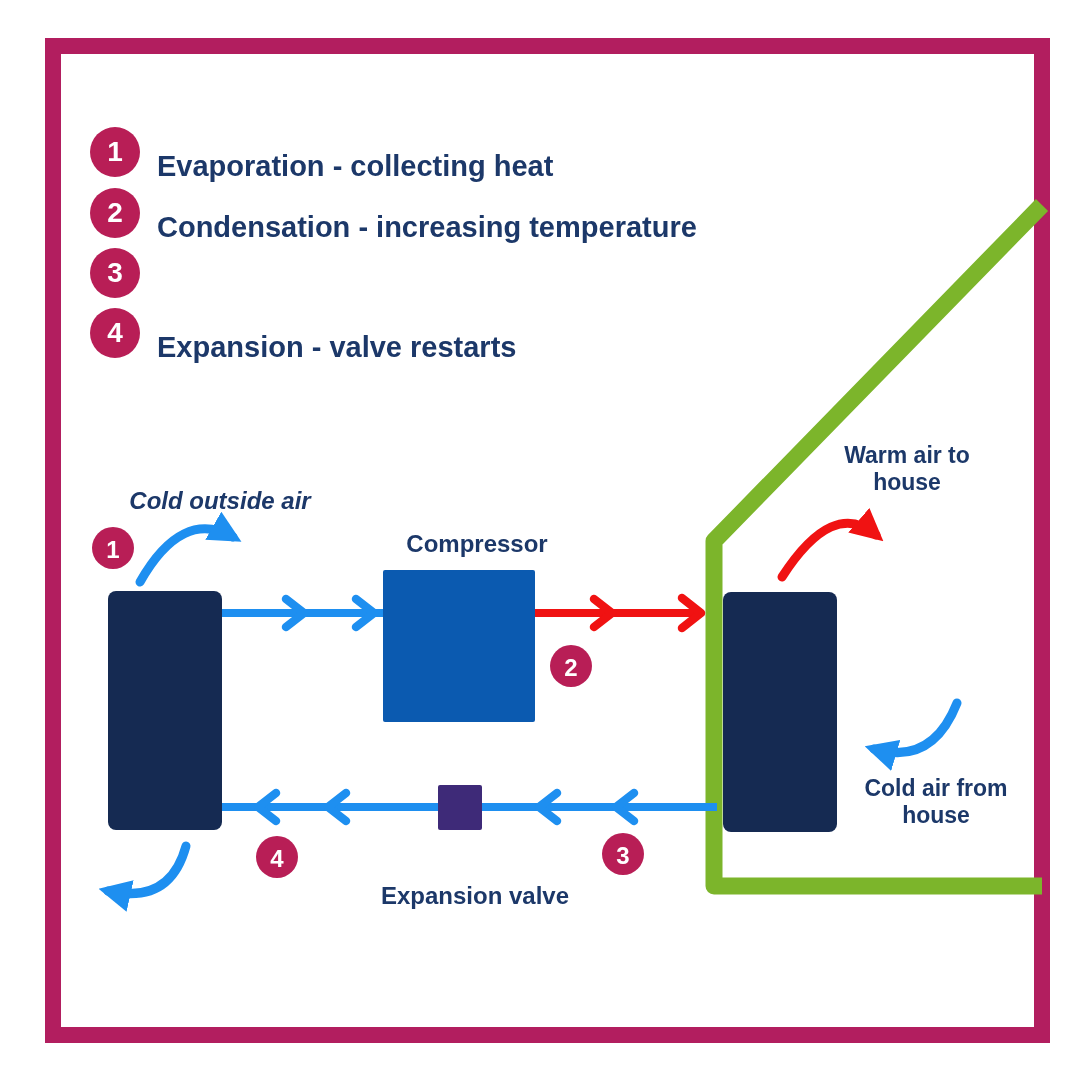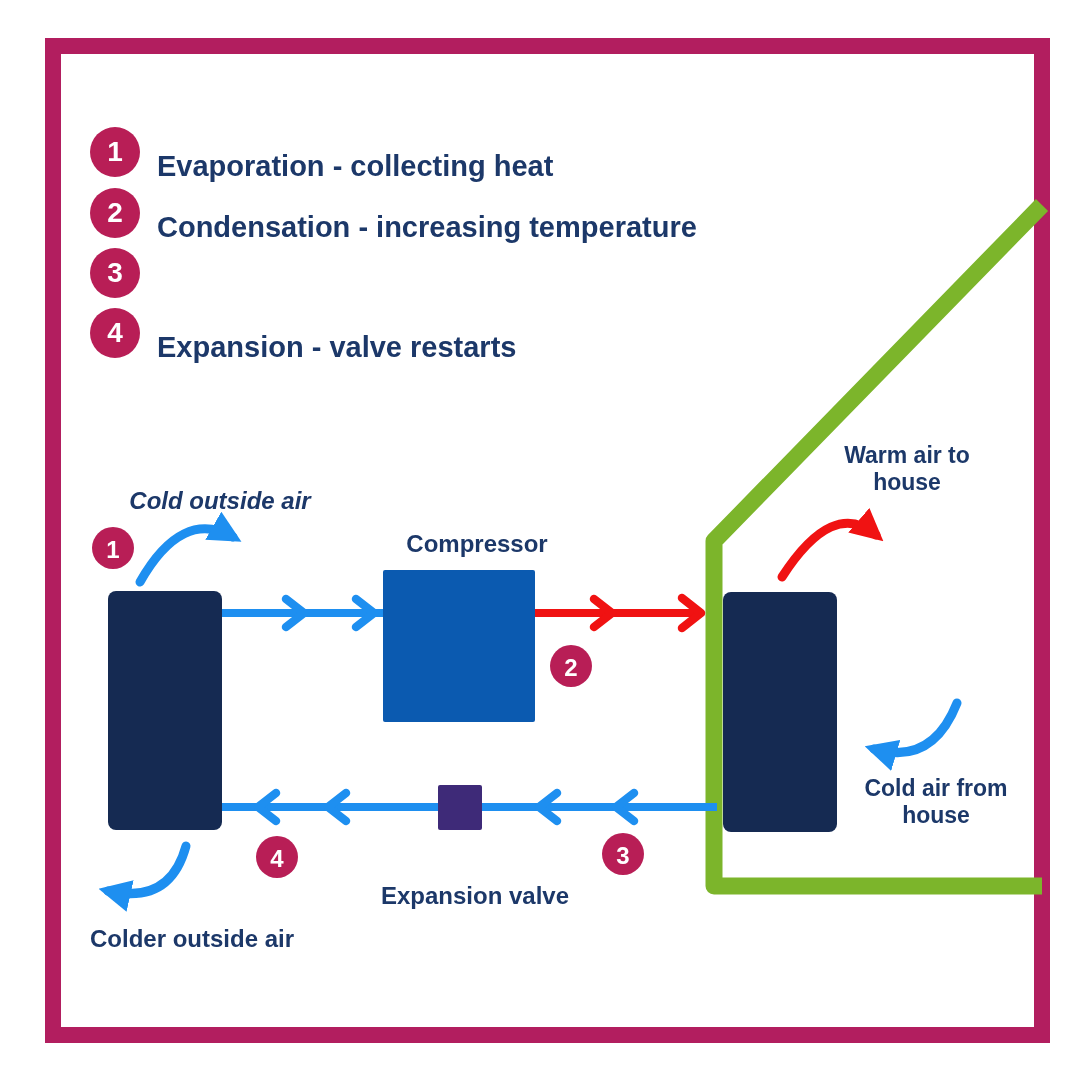--- a/index.html
+++ b/index.html
@@ -106,15 +106,14 @@
       <circle cx="277" cy="857" r="21" style="fill:var(--badge)"></circle>
       <text class="svg-num" x="277" y="858" text-anchor="middle" dominant-baseline="central">4</text>
     </g>
   </svg>
 
   <div class="dlabel" id="lbl-cold-outside">Cold outside air</div>
   <div class="dlabel" id="lbl-compressor">Compressor</div>
   <div class="dlabel" id="lbl-cold-from">Cold air from house</div>
   <div class="dlabel" id="lbl-warm-air">Warm air to house</div>
   <div class="dlabel" id="lbl-expansion">Expansion valve</div>
-  <div class="dlabel" id="lbl-colder-outside">Colder outside air</div>
 
 </div>
 
 </body></html>

